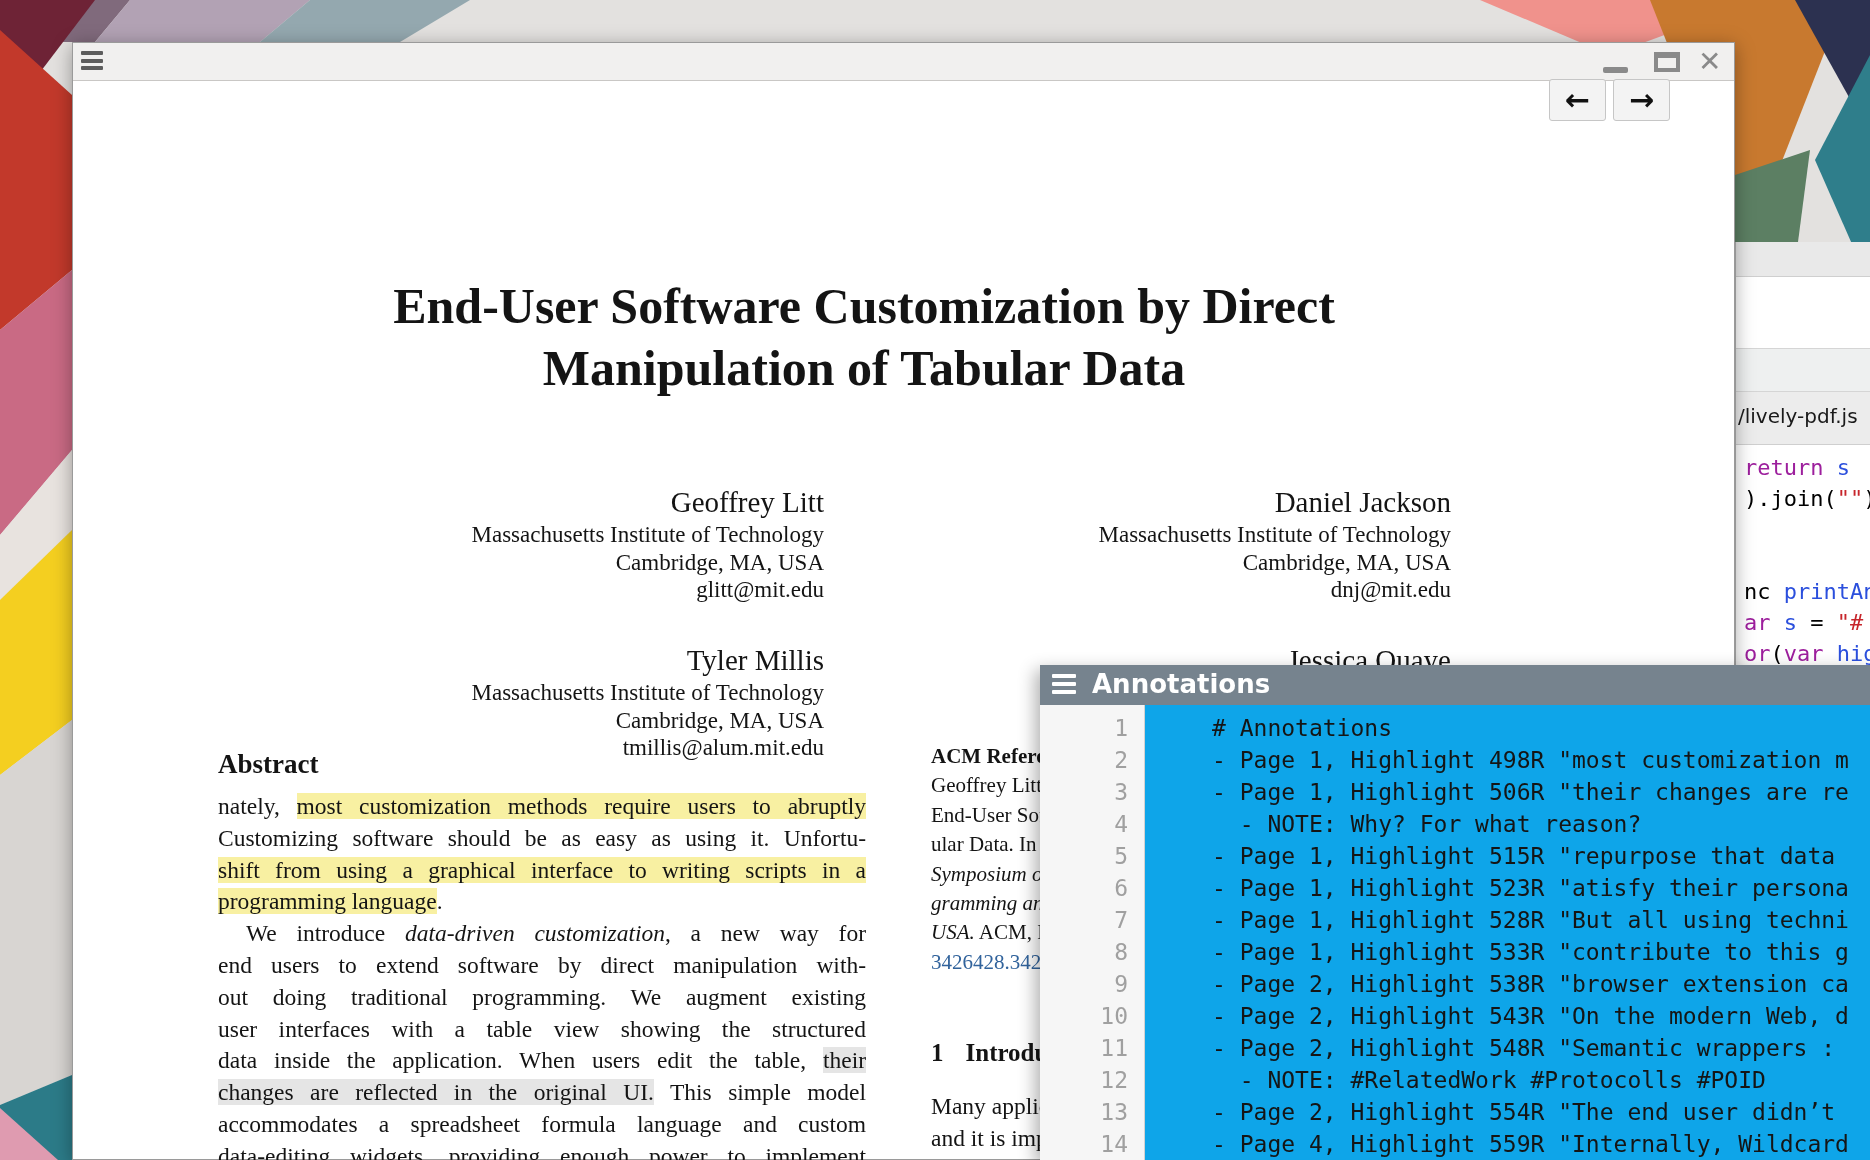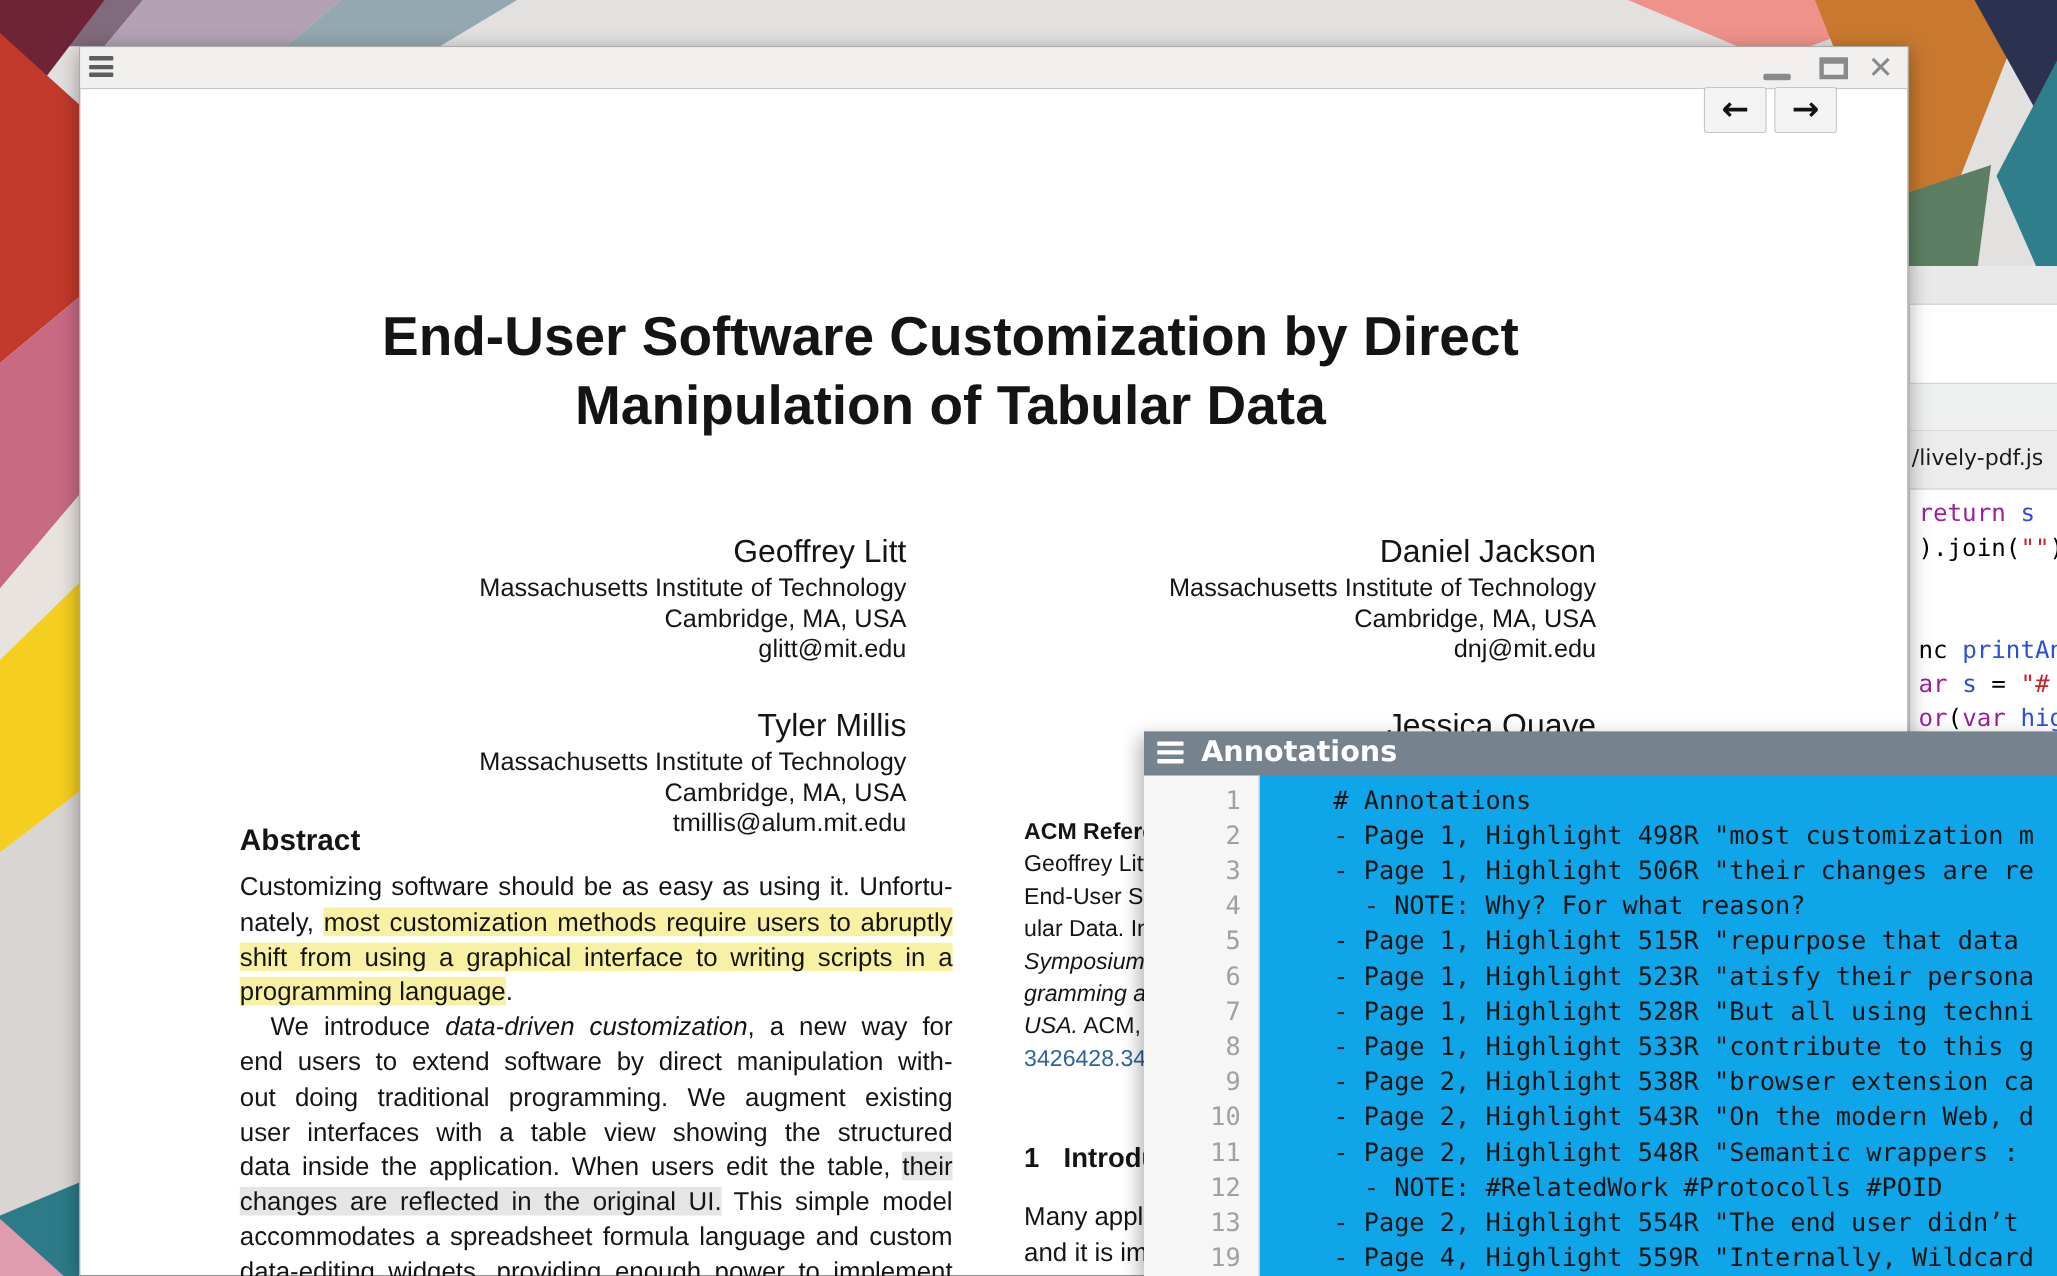--- a/index.html
+++ b/index.html
@@ -23,21 +23,21 @@
   #max-btn{left:1581px;top:9px;width:26px;height:20px;border:4px solid #8a8a8a;
     border-top-width:6px;box-sizing:border-box;}
   #close-btn{left:1625px;top:3px;font-size:28px;font-weight:bold;color:#8a8a8a;line-height:32px;}
   .navbtn{top:36px;width:57px;height:42px;background:#f3f3f3;border:1px solid #c6c6c6;
     border-radius:3px;text-align:center;font-size:30px;font-weight:bold;color:#111;
     line-height:40px;box-sizing:border-box;}
   #back-btn{left:1476px;}
   #fwd-btn{left:1540px;}
 
   
-  .serif{font-family:Liberation Sans, sans-serif;color:#141414;}
+  .serif{font-family:Liberation Serif, serif;color:#141414;}
   #paper-title{left:0;top:232px;width:1582px;text-align:center;font-size:50px;
     font-weight:bold;line-height:62px;}
   .auth-row{width:100%;}
   .auth-block{text-align:right;margin-top:46px;}
   .auth-name{font-size:29px;line-height:37px;}
   .auth-line{font-size:23px;line-height:27.6px;}
   #authors-r1{top:395px;} #authors-r2{top:553px;}
   .col1{left:151px;width:600px;} .col2{left:778px;width:600px;}
 
   #abstract-head{left:145px;top:706px;font-size:27px;font-weight:bold;}
@@ -170,22 +170,22 @@
     </div>
     <div class="abs auth-block serif col2">
       <div class="auth-name">Jessica Quaye</div>
       <div class="auth-line">Massachusetts Institute of Technology</div>
       <div class="auth-line">Cambridge, MA, USA</div>
     </div>
   </div>
 
   <div id="abstract-head" class="abs serif">Abstract</div>
   <div id="abstract-body" class="abs serif">
+    <div class="pline just"><span>nately, </span><span class="hl-y">most customization methods require users to abruptly</span></div>
     <div class="pline just"><span>Customizing software should be as easy as using it. Unfortu-</span></div>
-    <div class="pline just"><span>nately, </span><span class="hl-y">most customization methods require users to abruptly</span></div>
     <div class="pline just"><span class="hl-y">shift from using a graphical interface to writing scripts in a</span></div>
     <div class="pline"><span class="hl-y">programming language</span><span>.</span></div>
     <div class="pline just indent"><span>We introduce </span><span class="it">data-driven customization</span><span>, a new way for</span></div>
     <div class="pline just"><span>end users to extend software by direct manipulation with-</span></div>
     <div class="pline just"><span>out doing traditional programming. We augment existing</span></div>
     <div class="pline just"><span>user interfaces with a table view showing the structured</span></div>
     <div class="pline just"><span>data inside the application. When users edit the table, </span><span class="hl-o">their</span></div>
     <div class="pline just"><span class="hl-o">changes are reflected in the original UI.</span><span> This simple model</span></div>
     <div class="pline just"><span>accommodates a spreadsheet formula language and custom</span></div>
     <div class="pline just"><span>data-editing widgets, providing enough power to implement</span></div>
@@ -228,21 +228,21 @@
     <div class="gut-num">4</div>
     <div class="gut-num">5</div>
     <div class="gut-num">6</div>
     <div class="gut-num">7</div>
     <div class="gut-num">8</div>
     <div class="gut-num">9</div>
     <div class="gut-num">10</div>
     <div class="gut-num">11</div>
     <div class="gut-num">12</div>
     <div class="gut-num">13</div>
-    <div class="gut-num">19</div>
+    <div class="gut-num">14</div>
   </div>
   <div id="ann-code" class="abs">
     <div class="ann-line"># Annotations</div>
     <div class="ann-line">- Page 1, Highlight 498R "most customization m</div>
     <div class="ann-line">- Page 1, Highlight 506R "their changes are re</div>
     <div class="ann-line">  - NOTE: Why? For what reason?</div>
     <div class="ann-line">- Page 1, Highlight 515R "repurpose that data </div>
     <div class="ann-line">- Page 1, Highlight 523R "atisfy their persona</div>
     <div class="ann-line">- Page 1, Highlight 528R "But all using techni</div>
     <div class="ann-line">- Page 1, Highlight 533R "contribute to this g</div>

